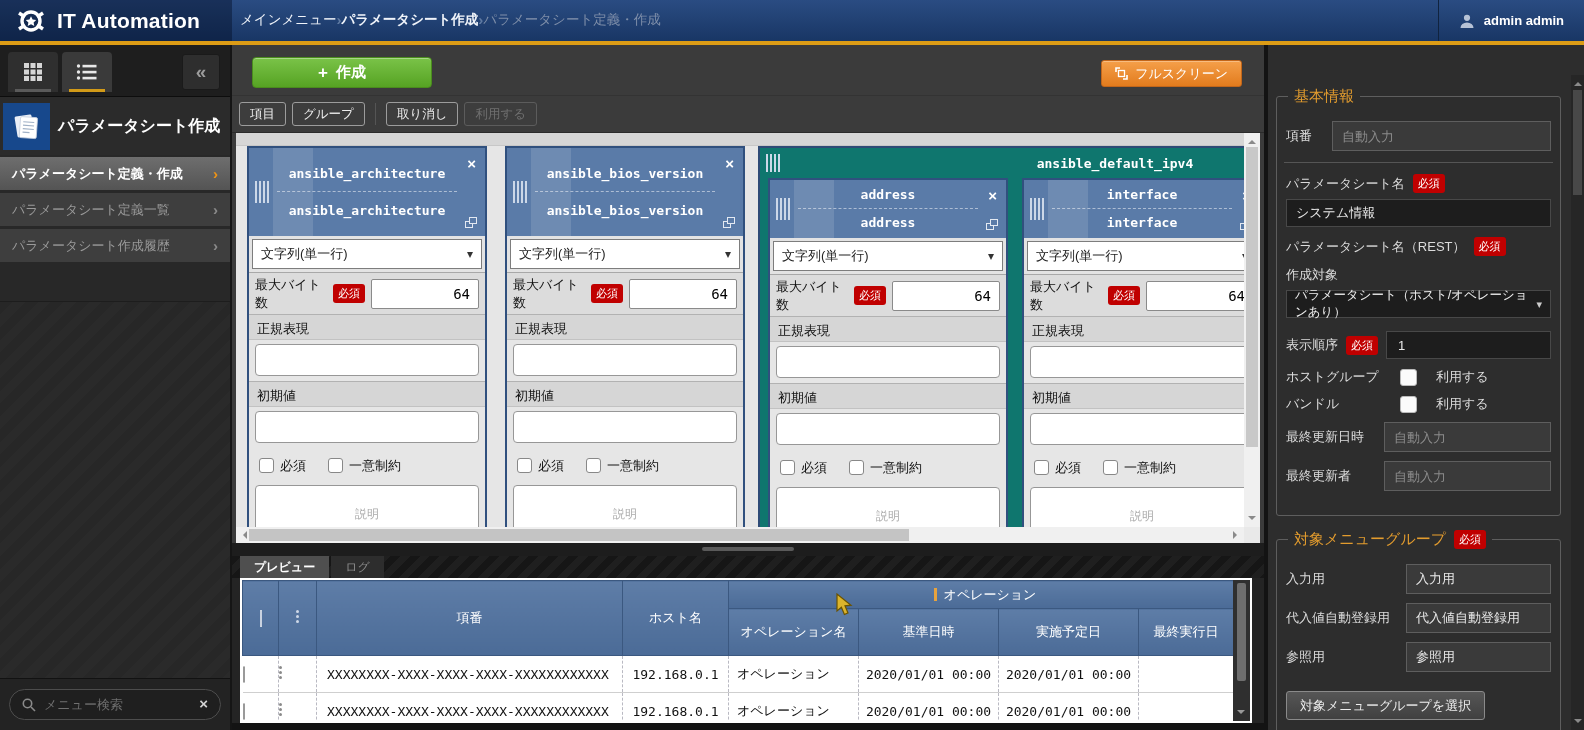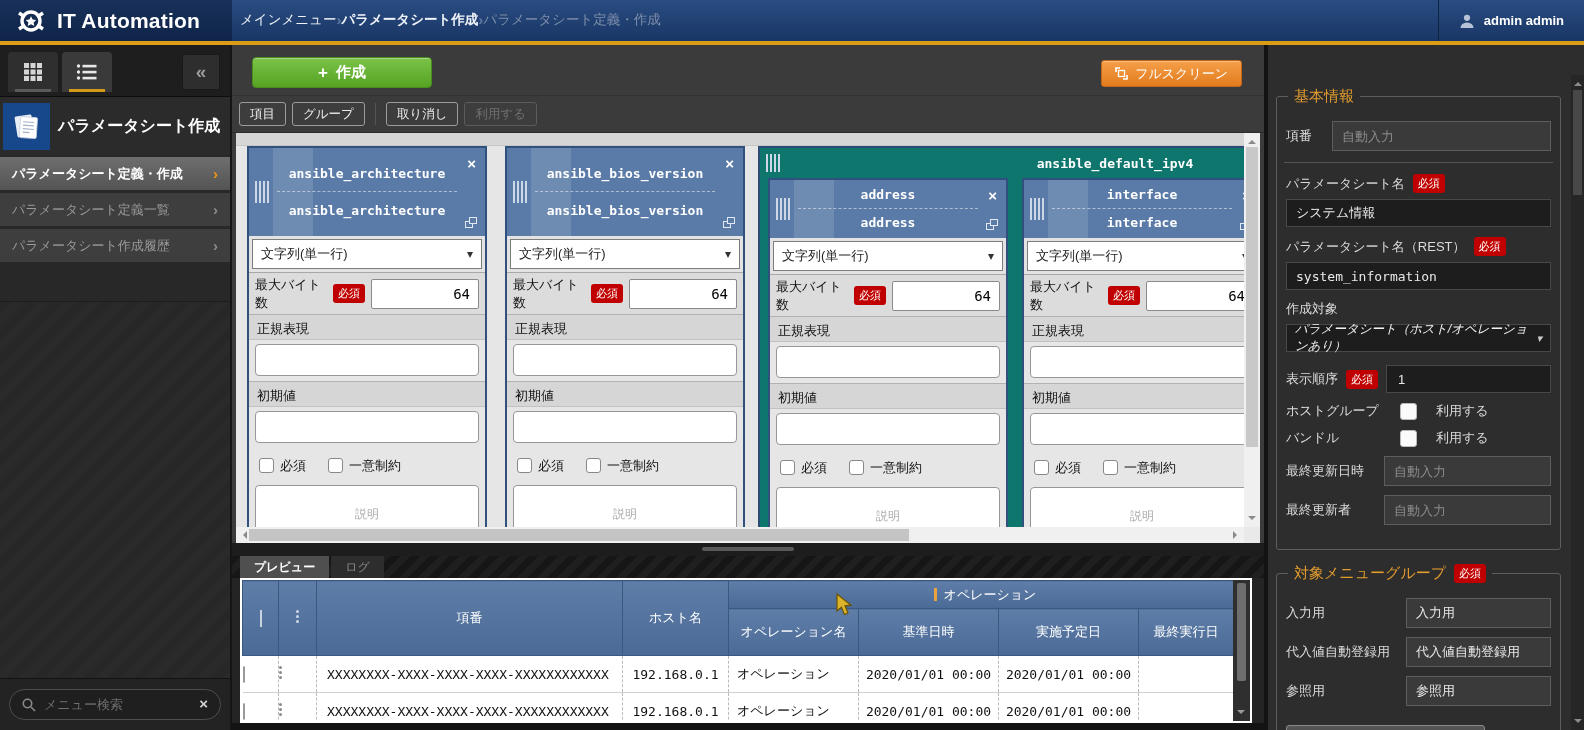--- a/index.html
+++ b/index.html
@@ -167,21 +167,21 @@
   .rbody fieldset { border:1px solid #5e5e5e; border-radius:3px; padding:6px 9px 12px; margin-bottom:14px; }
   .rbody legend { color:#e39c2e; font-size:15px; padding:0 6px; margin-left:2px; display:flex; align-items:center; gap:8px; }
   .rrow { display:flex; align-items:center; margin:9px 0; }
   .rlab { color:#dcdcdc; font-size:13px; flex-shrink:0; }
   .rstack { margin:10px 0; }
   .rstack .labline { display:flex; align-items:center; gap:8px; margin-bottom:6px; }
   .inp-ro, .inp-val { height:30px; border:1px solid #5e5e5e; background:#3a3a3a; color:#e8e8e8; font-size:13px; padding:0 9px; width:100%; }
   .inp-ro::placeholder { color:#8b8b8b; }
   .inp-val { background:#1d1d1d; border-color:#484848; height:28px; }
   .rsel { height:28px; background:#1d1d1d; border:1px solid #484848; color:#f0f0f0; font-size:12.5px;
-          display:flex; align-items:center; padding:0 8px; cursor:pointer;font-style:italic; }
+          display:flex; align-items:center; padding:0 8px; cursor:pointer; }
   .rsel .chev { margin-left:auto; color:#ccc; font-size:11px; }
   .rdiv { height:1px; background:#555; margin:11px -2px; }
   .rcbx { width:17px; height:17px; background:#fbfbfb; border:1px solid #bbb; border-radius:3px; flex-shrink:0; cursor:pointer; }
   .usetext { color:#dcdcdc; font-size:13px; margin-left:19px; }
   .rbtn { margin-top:10px; height:29px; padding:0 13px; background:linear-gradient(#565656,#404040); border:1px solid #8a8a8a;
           border-radius:3px; color:#eee; font-size:13px; cursor:pointer; }
   .rscroll { position:absolute; right:0; top:30px; bottom:0; width:13px; background:#262626; }
   .rscroll .thumb { position:absolute; top:15px; left:2px; width:9px; height:105px; background:#484848; cursor:pointer; }
 
   .cursor-svg { position:absolute; left:836px; top:593px; z-index:99; pointer-events:none; }
@@ -615,21 +615,20 @@
           <span class="rlab">パラメータシート名</span>
           <span class="reqbadge">必須</span>
         </div>
         <input class="inp-val" value="システム情報" style="">
       </div>
       <div class="rstack">
         <div class="labline">
           <span class="rlab">パラメータシート名（REST）</span>
           <span class="reqbadge">必須</span>
         </div>
-        <input class="inp-val mono" value="system_information" style="">
       </div>
       <div class="rstack">
         <div class="labline">
             <span class="rlab">作成対象</span>
           </div>
         <div class="rsel">
           <span>パラメータシート（ホスト/オペレーションあり）</span>
           <span class="chev">▾</span>
         </div>
       </div>

